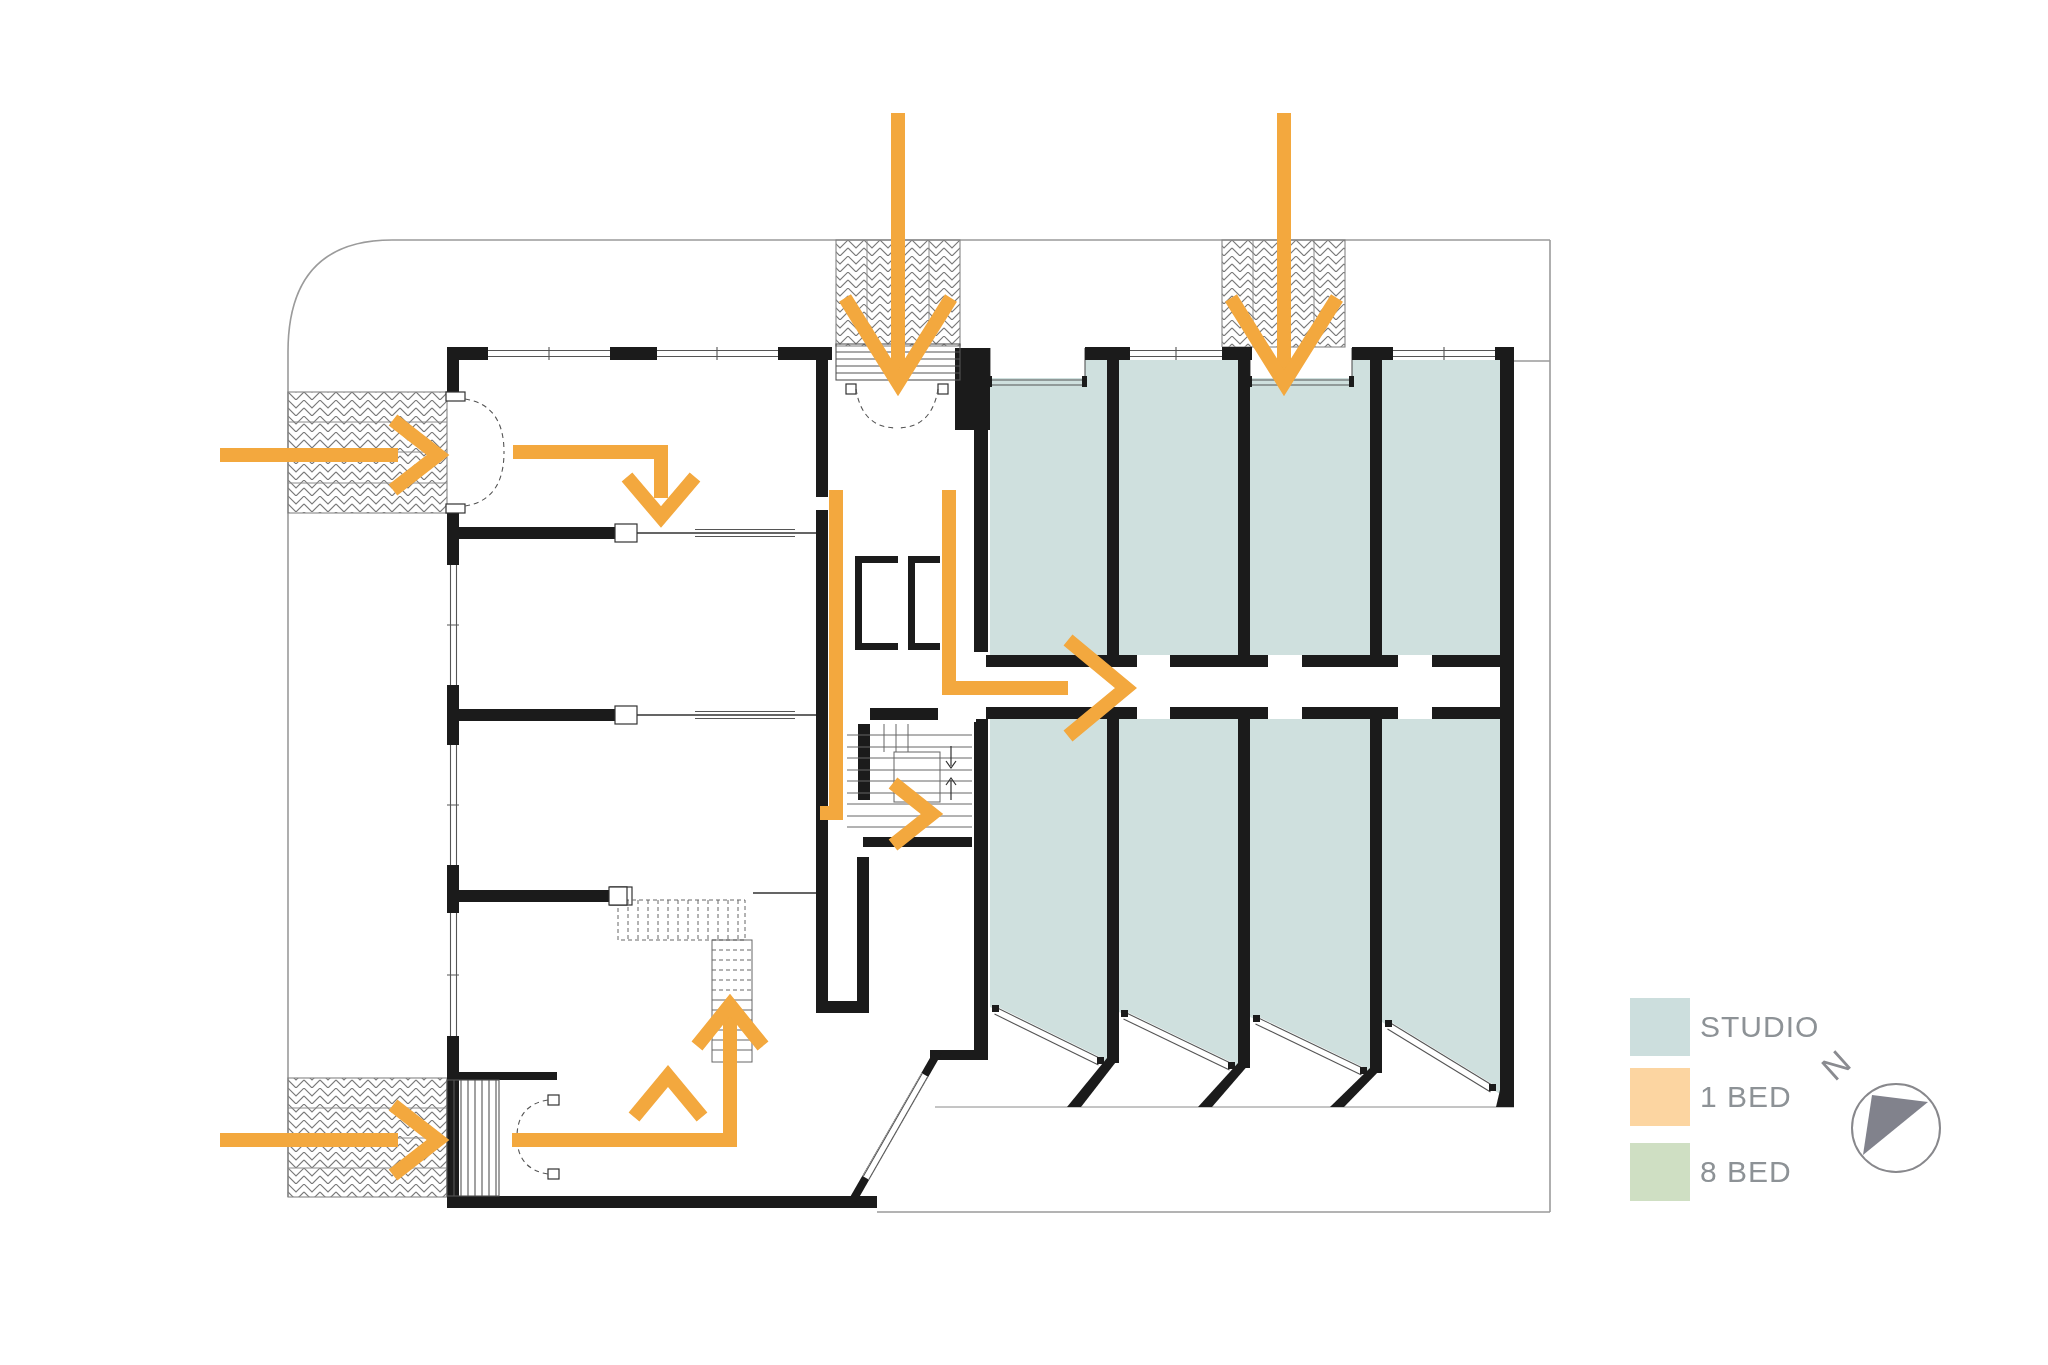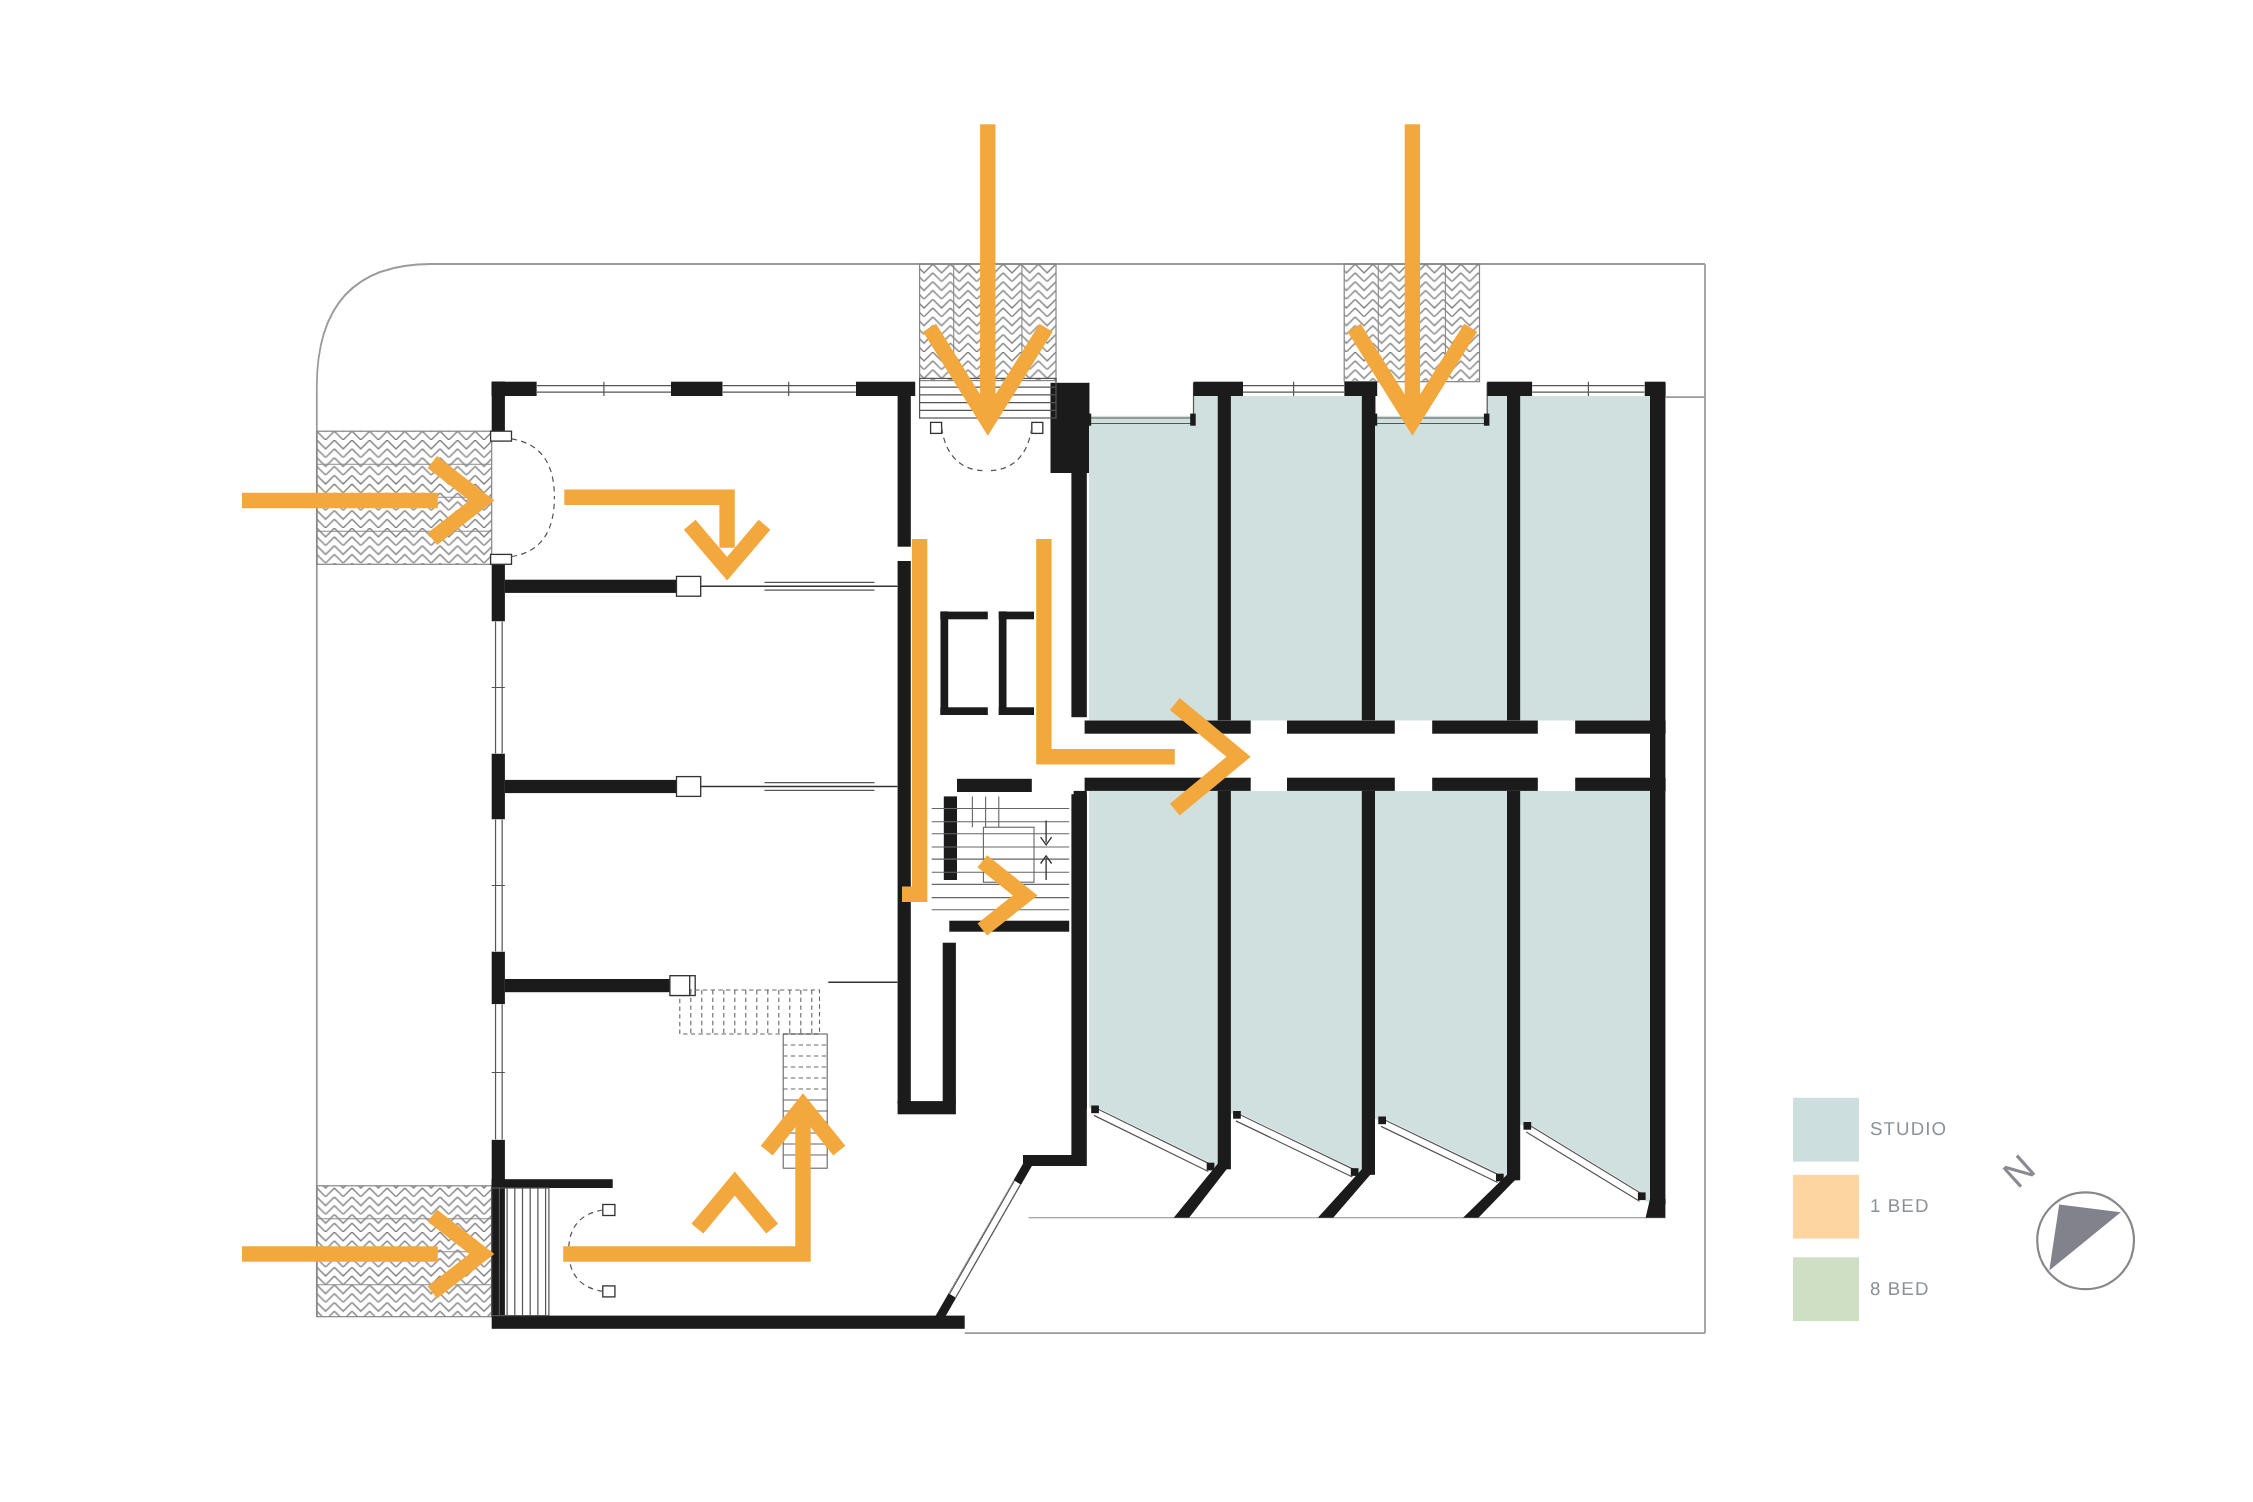--- a/index.html
+++ b/index.html
@@ -21,21 +21,21 @@
   .arr{stroke:var(--arrow);stroke-width:14;fill:none;stroke-linejoin:miter;}
   .needle{fill:var(--needle);}
   .stairline{stroke:#666;stroke-width:1;fill:none;}
   .stairdash{stroke:#666;stroke-width:1;fill:none;stroke-dasharray:4 3;}
 
   
   #legend{position:absolute;left:1630px;top:998px;width:300px;}
   .legend-item{position:absolute;left:0;height:58px;width:300px;}
   .legend-swatch{position:absolute;left:0;top:0;width:60px;height:58px;}
   .legend-label{position:absolute;left:70px;top:50%;transform:translateY(-50%);
-    font-size:17px;letter-spacing:1px;color:var(--legend-text);font-weight:300;text-align:center;}
+    font-size:30px;letter-spacing:1px;color:var(--legend-text);font-weight:300;text-align:center;}
   
   #north-label{position:absolute;left:1824px;top:1046px;font-size:34px;color:#8a8b90;
     transform:rotate(-42deg);font-weight:300;}
 </style>
 </head>
 <body>
 
 <div id="stage">
 
 <svg id="plan-svg" width="2048" height="1365" viewBox="0 0 2048 1365">

